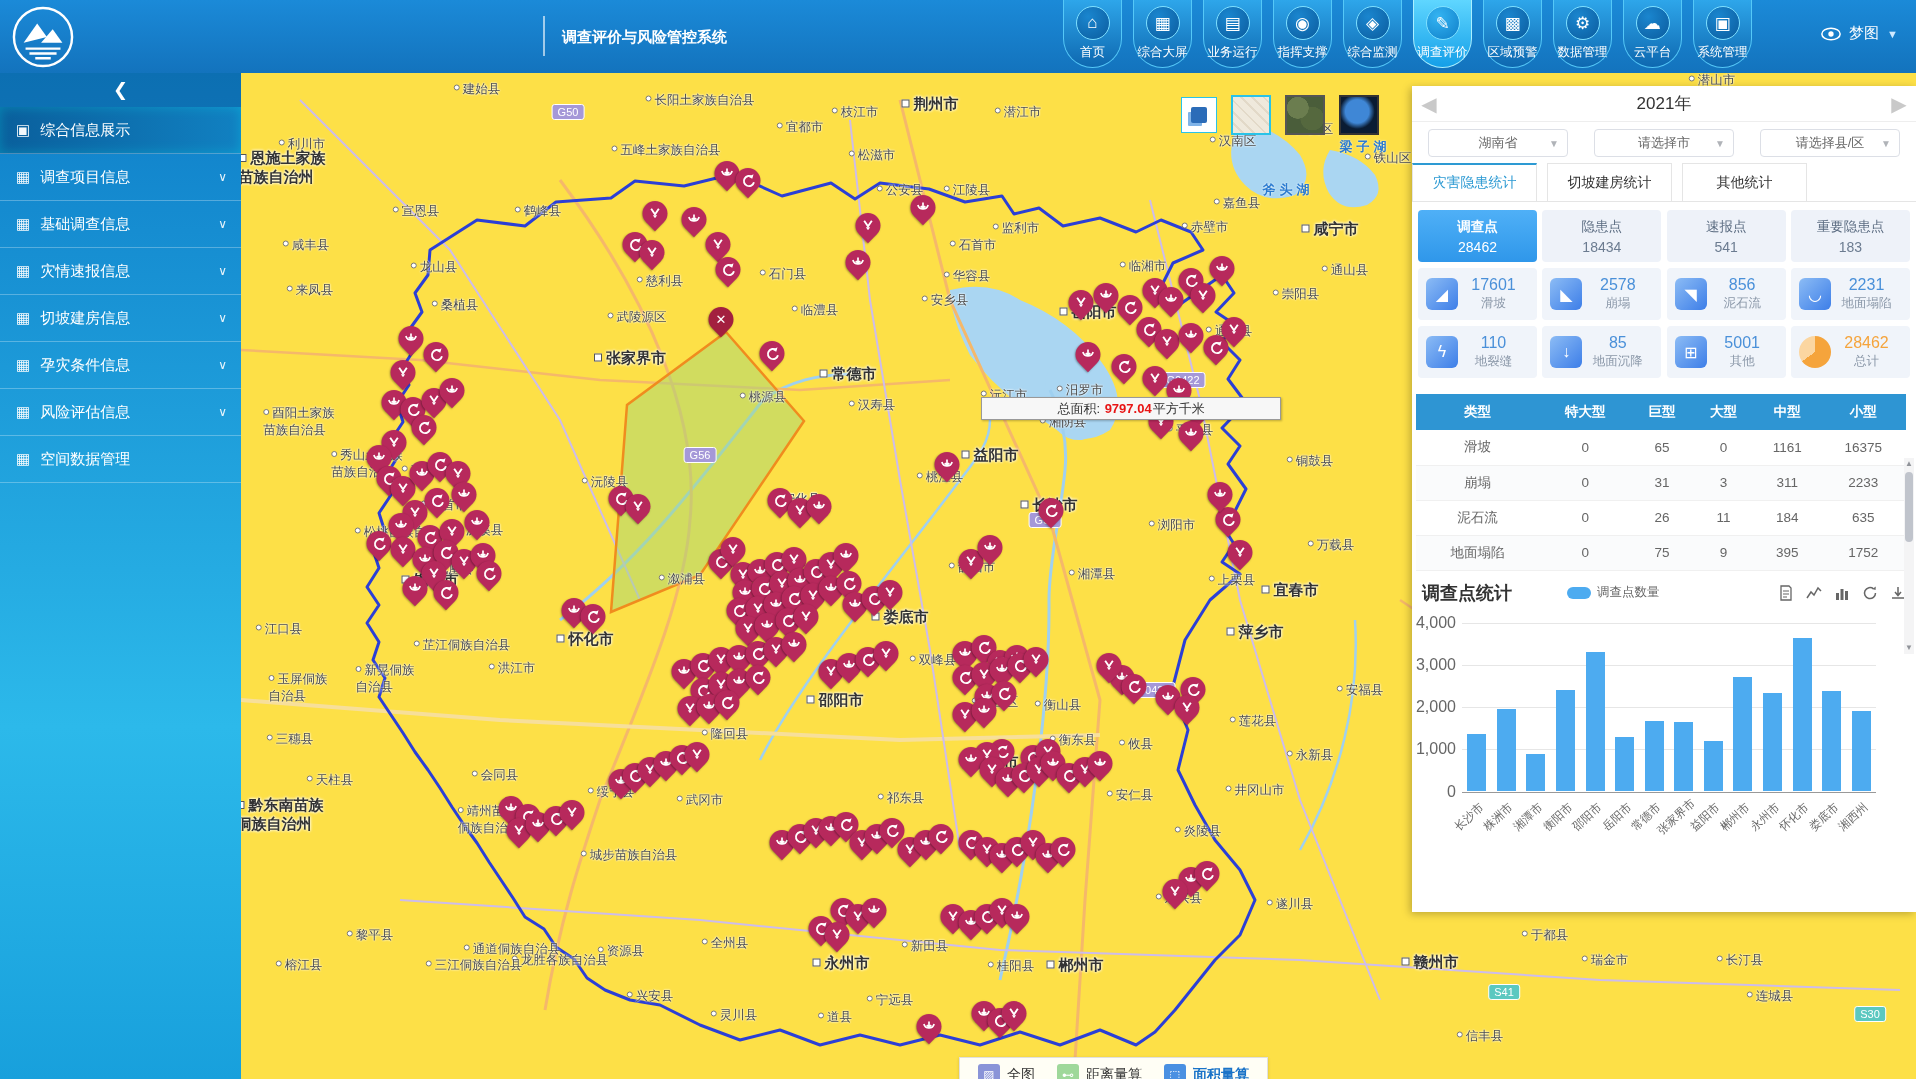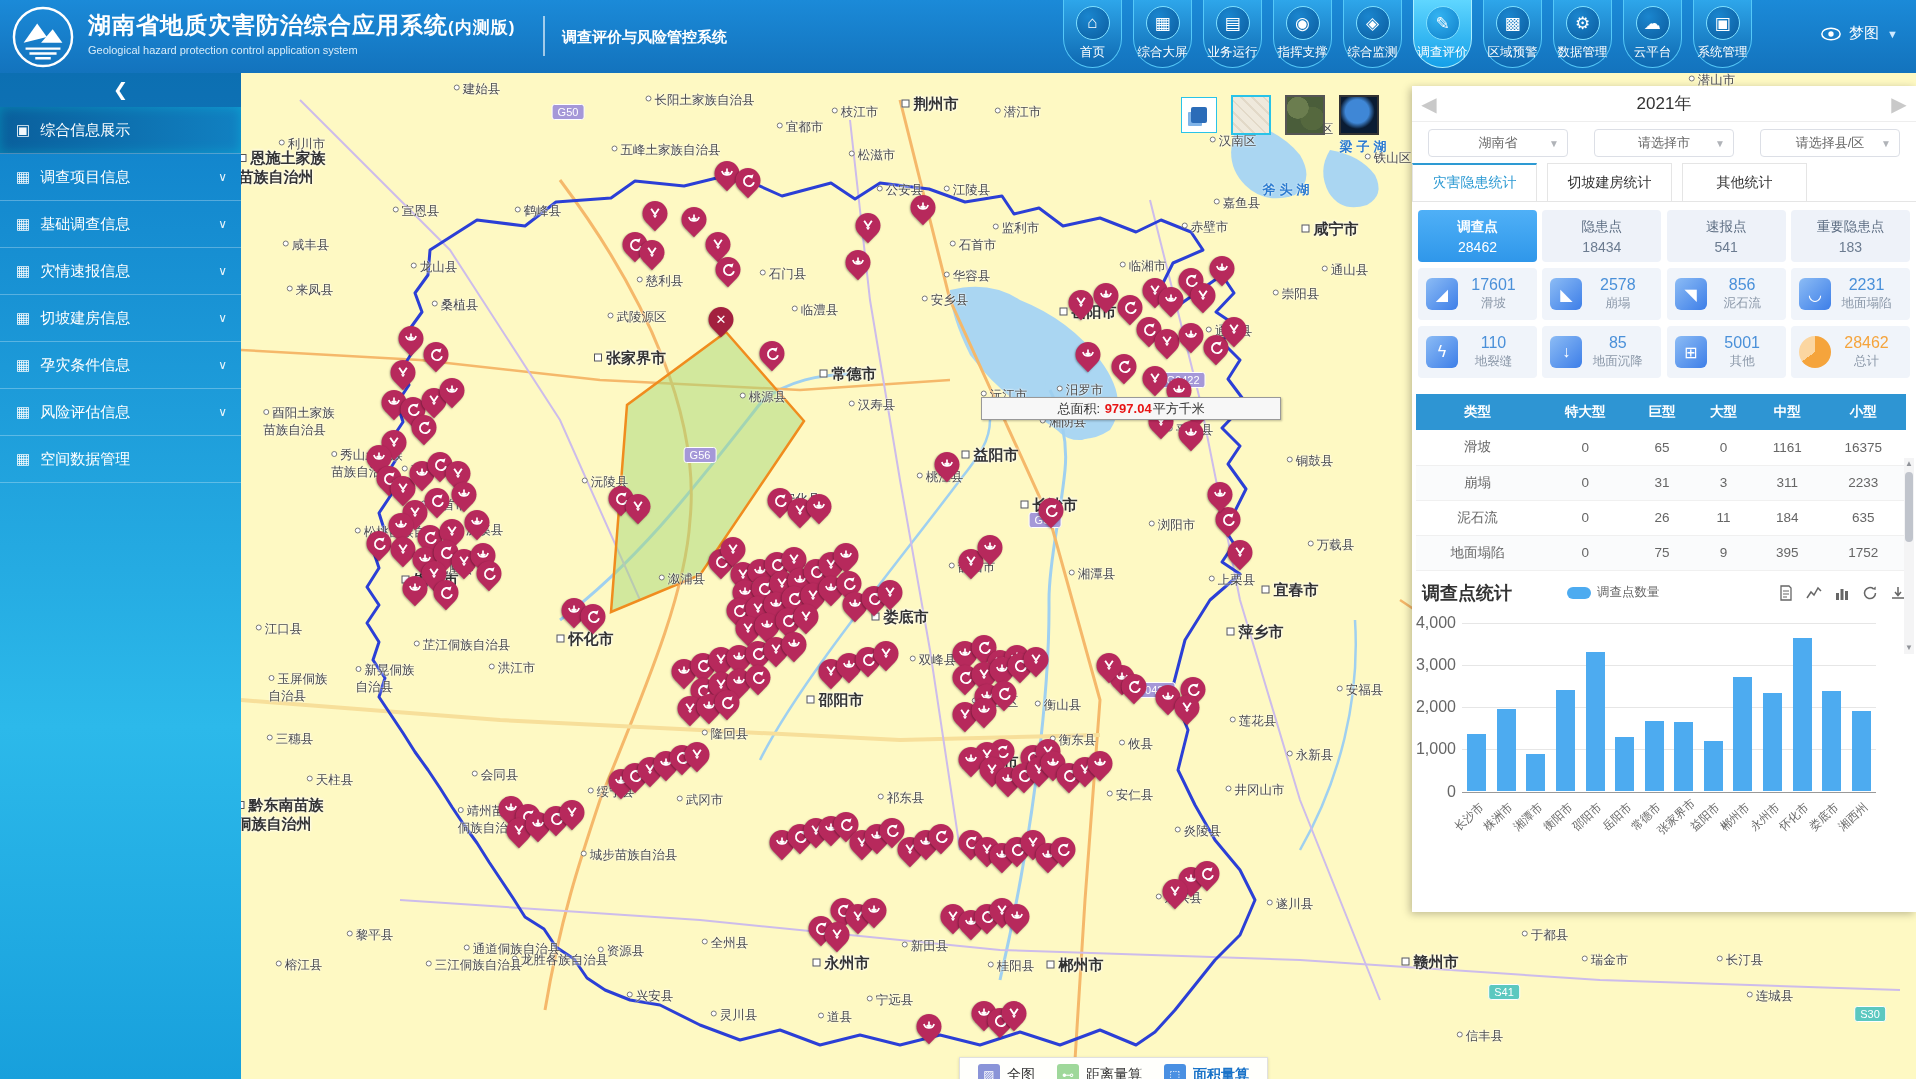--- a/index.html
+++ b/index.html
@@ -35,21 +35,21 @@
     background:linear-gradient(180deg,#0f7fc9 0%,#2cb9ea 65%,#18a0dc 100%); z-index:40; }
   .collapse-bar { height:34px; background:rgba(0,40,80,.18); display:flex; align-items:center; justify-content:center;
     color:#fff; font-size:18px; font-weight:bold; cursor:pointer; }
   .side-item { height:47px; display:flex; align-items:center; padding:0 16px; color:#fff; font-size:15px;
     border-bottom:1px solid rgba(255,255,255,.28); cursor:pointer; position:relative; }
   .side-item .s-ico { font-size:15px; margin-right:10px; opacity:.95; }
   .side-item .s-caret { position:absolute; right:14px; font-size:12px; opacity:.9; }
   .side-item.active { background:linear-gradient(90deg,#0a5f9c 0%,#1181c2 100%); box-shadow:inset 0 0 12px rgba(0,255,255,.25); }
 
   
-  .map { position:absolute; left:241px; top:73px; right:0; bottom:0; background:#fef9c3; overflow:hidden; }
+  .map { position:absolute; left:241px; top:73px; right:0; bottom:0; background:#fde047; overflow:hidden; }
   .map svg.base { position:absolute; left:0; top:0; }
   .map-label { position:absolute; white-space:nowrap; transform:translate(-50%,-50%); pointer-events:none; }
   .map-label.county { font-size:12.5px; color:#4a4a4a; text-shadow:0 0 2px #fff,0 0 2px #fff; }
   .map-label.county::before { content:""; display:inline-block; width:4px; height:4px; border:1px solid #777; border-radius:50%; background:#fff; margin-right:3px; vertical-align:2px; }
   .map-label.city { font-size:15px; font-weight:bold; color:#333; text-shadow:0 0 3px #fff,0 0 3px #fff; }
   .map-label.city::before { content:""; display:inline-block; width:6px; height:6px; border:1px solid #555; background:#fff; margin-right:4px; vertical-align:1px; }
   .map-label.water { font-size:13px; color:#2b7bd0; letter-spacing:4px; font-weight:bold; text-shadow:0 0 2px #fff; }
   .road-badge { position:absolute; transform:translate(-50%,-50%); font-size:11px; color:#fff; padding:1px 5px; border-radius:3px;
     border:1px solid #fff; pointer-events:none; }
   .road-badge.g { background:#a598d8; }
@@ -1386,24 +1386,20 @@
 
   </div>
 
   <div class="header">
     <svg class="logo" viewBox="0 0 64 64">
       <circle cx="32" cy="32" r="30" fill="none" stroke="#fff" stroke-width="2.5"></circle>
       <path d="M12 38 L26 18 L36 32 Z" fill="#fff"></path>
       <path d="M30 38 L42 24 L52 38 Z" fill="#fff"></path>
       <path d="M14 44 h36 M18 49 h28 M24 54 h16" stroke="#fff" stroke-width="2.5"></path>
     </svg>
-    <div class="title-wrap">
-      <div class="title-main"><span>湖南省地质灾害防治综合应用系统</span><span class="suffix">(内测版)</span></div>
-      <div class="title-sub">Geological hazard protection control application system</div>
-    </div>
     <div class="hdr-divider"></div>
     <div class="system-name">调查评价与风险管控系统</div>
     <div class="top-nav" id="top-nav">
         <div class="nav-btn">
           <div class="nav-ico">⌂</div>
           <div class="nav-lbl">首页</div>
         </div>
         <div class="nav-btn">
           <div class="nav-ico">▦</div>
           <div class="nav-lbl">综合大屏</div>

